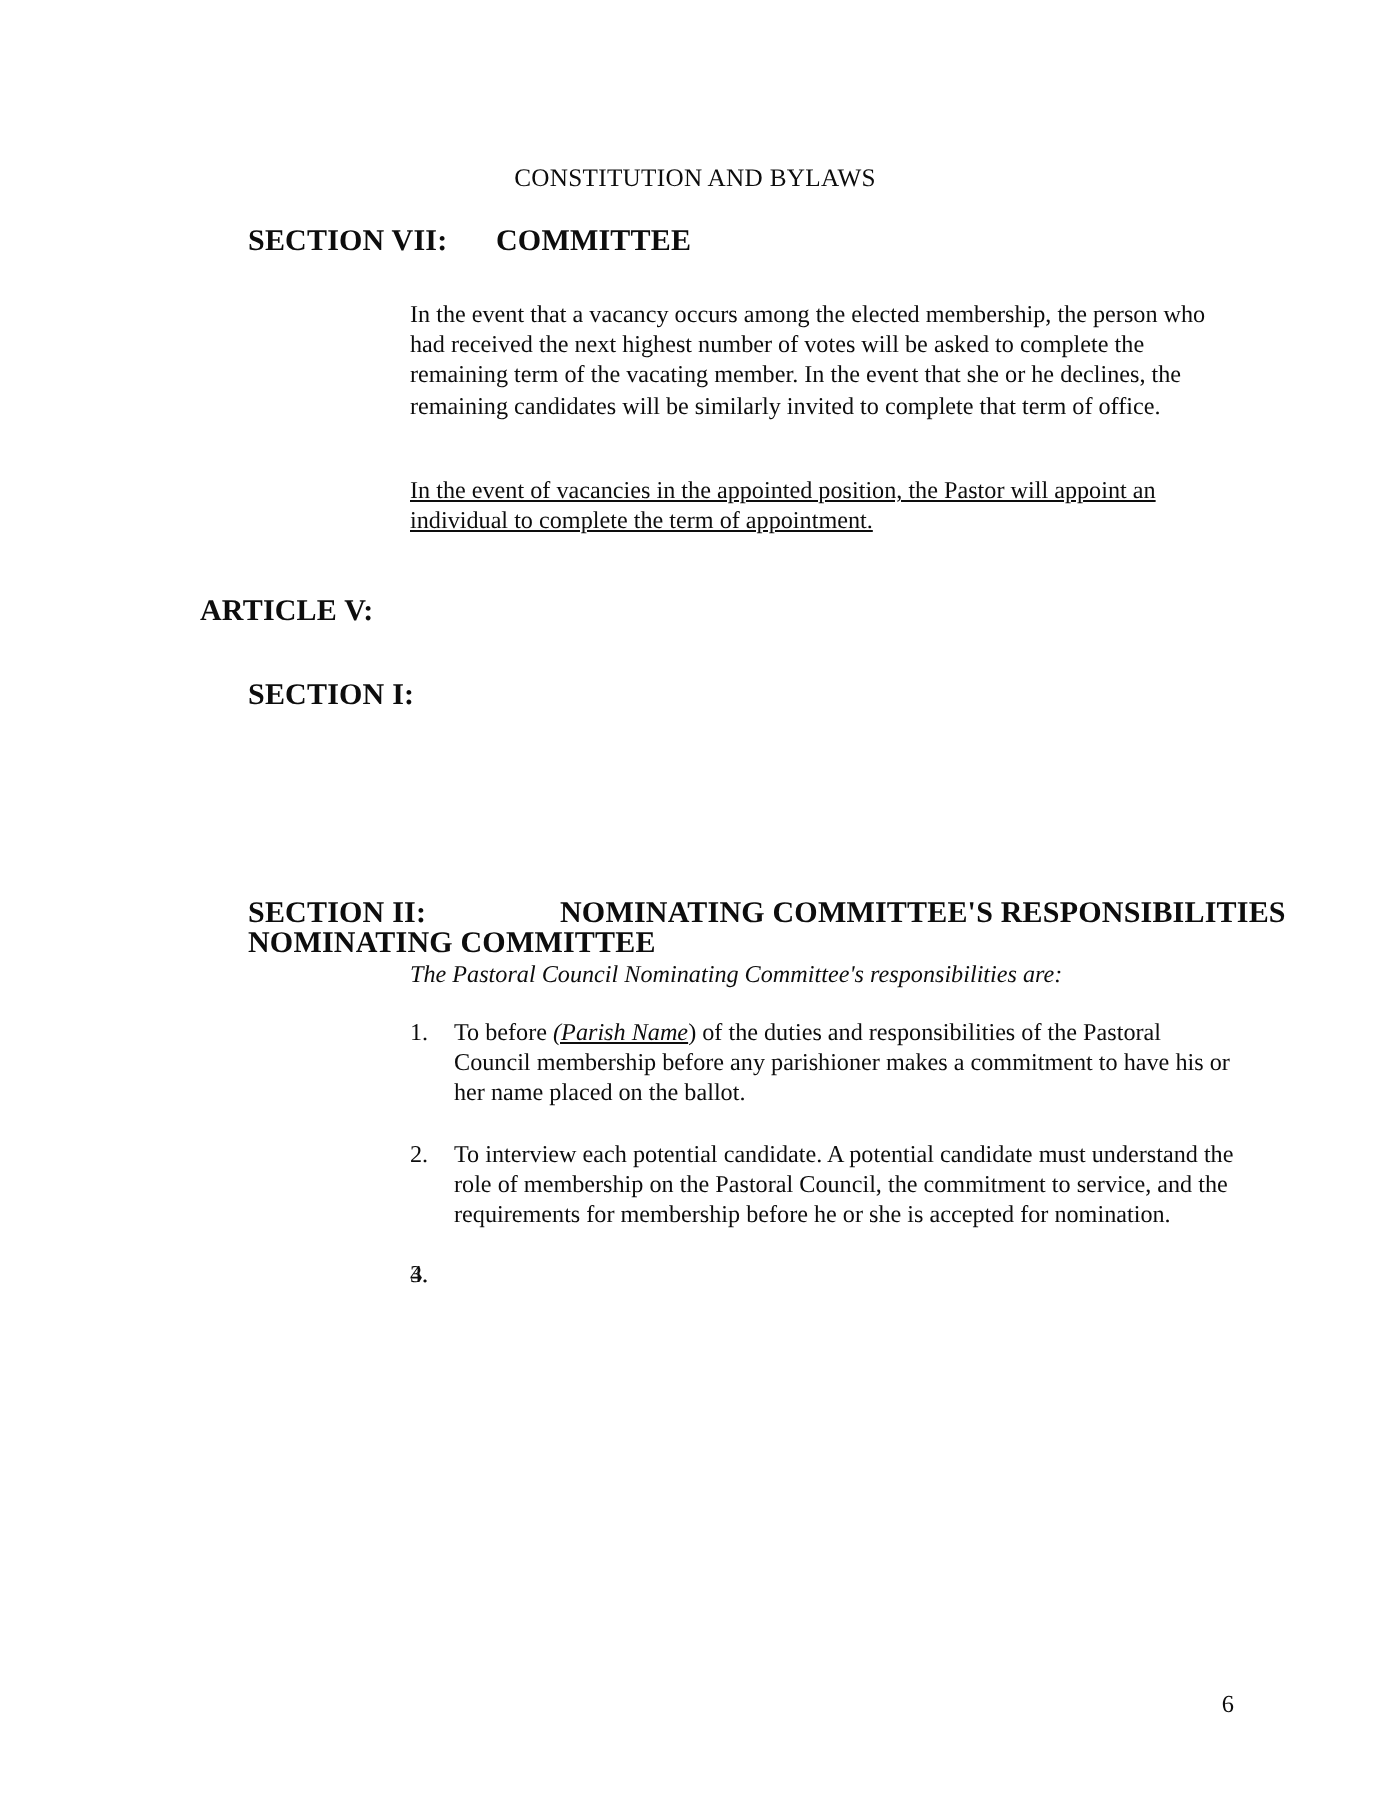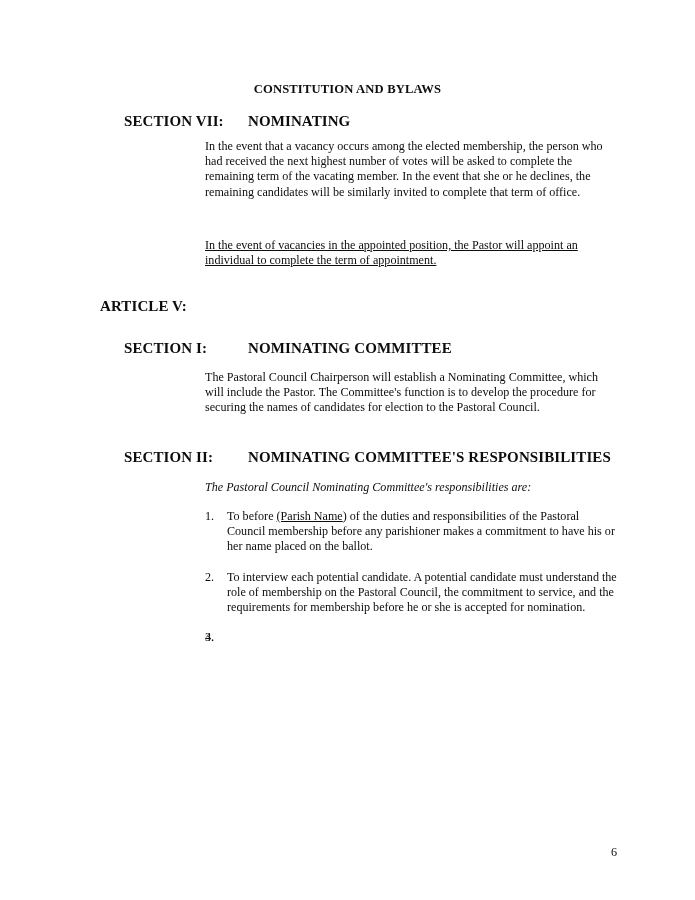--- a/index.html
+++ b/index.html
@@ -24,53 +24,53 @@
   }
 
   
   .doc-title {
     position: absolute;
     left: 0;
     top: 82px;
     width: 695px;
     text-align: center;
     font-size: 12.6px;
-    font-weight: bold;
+    font-weight: normal;
     letter-spacing: 0.15px;
   }
 
   
   .heading-row {
     position: absolute;
     display: flex;
     font-weight: bold;
     font-size: 15px;
     letter-spacing: 0.1px;
     white-space: nowrap;
   }
   .heading-row.section { left: 124px; }
   .heading-row.article { left: 100px; }
   .heading-row .lbl-left { width: 124px; flex: 0 0 124px; }
   .heading-row.article .lbl-left { width: 160px; flex: 0 0 160px; }
 
   .h-section7  { top: 113px; }
   .h-articleV  { top: 298px; }
-  .h-section1  { top: 340px; }
-  .h-section2  { top: 449px; }
+  .h-section1  { top: 340px; flex-direction: column; }
+  .h-section2  { top: 449px; gap: 32px; }
 
   
   .para {
     position: absolute;
     left: 205px;
     width: 412px;
     font-size: 12.1px;
     line-height: 15.2px;
     text-align: left;
   }
-  .p-vac1   { top: 139px; }
+  .p-vac1   { top: 150px; }
   .p-vac2   { top: 238px; text-decoration: underline; }
   .p-nom1   { top: 370px; }
   .p-resp   { top: 480px; font-style: italic; }
 
   
   .list {
     position: absolute;
     left: 205px;
     width: 412px;
     font-size: 12.1px;
@@ -85,20 +85,21 @@
   .list-item .num {
     position: absolute;
     left: 0;
     top: 0;
     width: 18px;
     text-align: left;
   }
   .l-items { top: 509px; }
 
   .parish {
+    font-style: italic;
     text-decoration: underline;
   }
   .paren-close {
     font-style: normal;
     text-decoration: none;
   }
 
   
   .page-number {
     position: absolute;
@@ -109,37 +110,36 @@
 </style>
 </head>
 <body>
 
 <div class="page">
 
   <div class="doc-title">CONSTITUTION AND BYLAWS</div>
 
   <div class="heading-row section h-section7">
     <span class="lbl-left">SECTION VII:</span>
-    <span>NOMINATING</span>
+    <span>COMMITTEE</span>
   </div>
 
   <div class="para p-vac1">In the event that a vacancy occurs among the elected membership, the person who had received the next highest number of votes will be asked to complete the remaining term of the vacating member. In the event that she or he declines, the remaining candidates will be similarly invited to complete that term of office.</div>
 
   <div class="para p-vac2">In the event of vacancies in the appointed position, the Pastor will appoint an individual to complete the term of appointment.</div>
 
   <div class="heading-row article h-articleV">
     <span class="lbl-left">ARTICLE V:</span>
   </div>
 
   <div class="heading-row section h-section1">
     <span class="lbl-left">SECTION I:</span>
     <span>NOMINATING COMMITTEE</span>
   </div>
 
-  <div class="para p-nom1">The Pastoral Council Chairperson will establish a Nominating Committee, which will include the Pastor. The Committee's function is to develop the procedure for securing the names of candidates for election to the Pastoral Council.</div>
 
   <div class="heading-row section h-section2">
     <span class="lbl-left">SECTION II:</span>
     <span>NOMINATING COMMITTEE'S RESPONSIBILITIES</span>
   </div>
 
   <div class="para p-resp">The Pastoral Council Nominating Committee's responsibilities are:</div>
 
   <div class="list l-items" id="responsibilities-list">
       <div class="list-item"><span class="num">1.</span><span><span>To before </span><span class="parish">(Parish Name</span><span class="paren-close">)</span><span> of the duties and responsibilities of the Pastoral Council membership before any parishioner makes a commitment to have his or her name placed on the ballot.</span></span></div>

